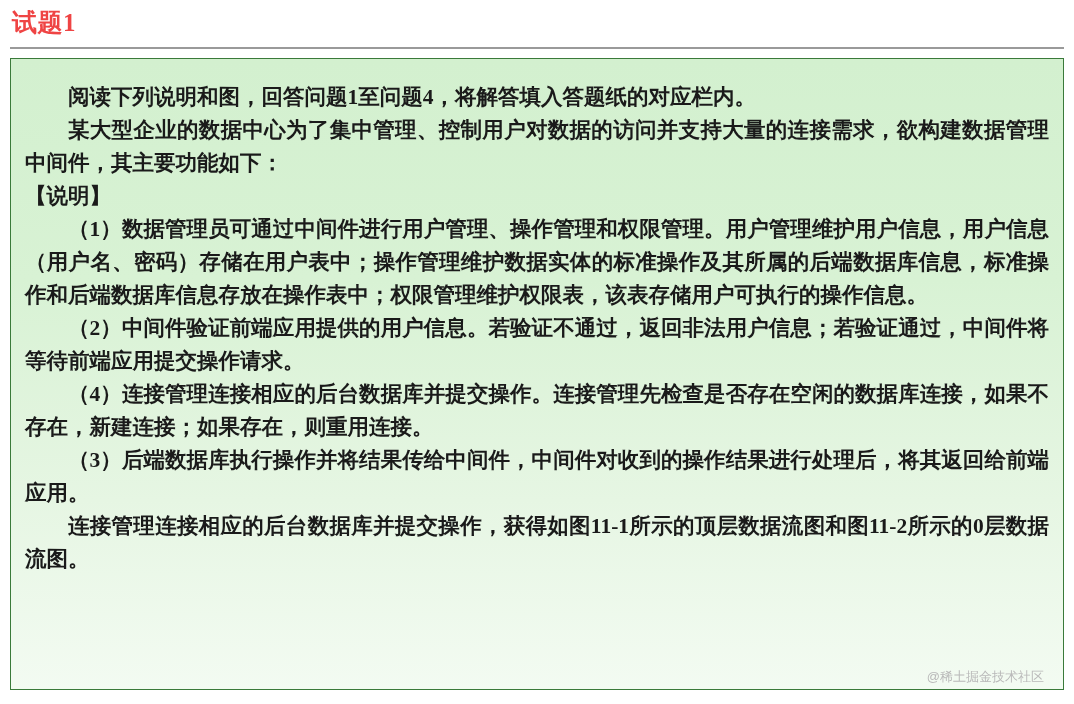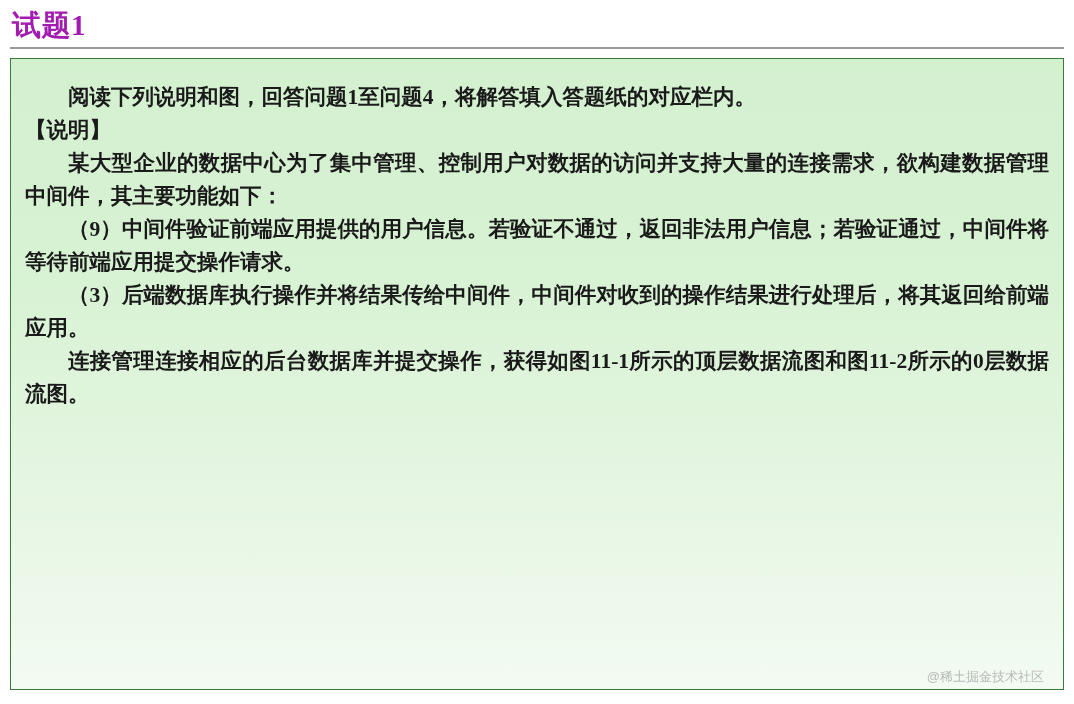--- a/index.html
+++ b/index.html
@@ -17,23 +17,23 @@
   .page {
     position: relative;
     width: 1074px;
     height: 704px;
     box-sizing: border-box;
   }
   .title {
     position: absolute;
     left: 12px;
     top: 6px;
-    font-size: 29px;
+    font-size: 25px;
     font-weight: bold;
-    color: #a21caf;
+    color: #ef4444;
     letter-spacing: 0.5px;
     font-family: "Liberation Serif", "DejaVu Serif", serif;
   }
   .title-underline {
     position: absolute;
     left: 10px;
     top: 47px;
     width: 1054px;
     height: 2px;
     background: #9a9a9a;
@@ -78,22 +78,24 @@
 </head>
 <body>
 
 <div class="page">
 
   <div class="title">试题1</div>
   <div class="title-underline"></div>
 
   <div class="content-box">
     <p class="para indent">阅读下列说明和图，回答问题1至问题4，将解答填入答题纸的对应栏内。</p>
+    <p class="para indent">某大型企业的数据中心为了集中管理、控制用户对数据的访问并支持大量的连接需求，欲构建数据管理中间件，其主要功能如下：</p>
     <p class="para noindent">【说明】</p>
-    <p class="para indent">某大型企业的数据中心为了集中管理、控制用户对数据的访问并支持大量的连接需求，欲构建数据管理中间件，其主要功能如下：</p>
-    <p class="para indent">（9）中间件验证前端应用提供的用户信息。若验证不通过，返回非法用户信息；若验证通过，中间件将等待前端应用提交操作请求。</p>
+    <p class="para indent">（1）数据管理员可通过中间件进行用户管理、操作管理和权限管理。用户管理维护用户信息，用户信息（用户名、密码）存储在用户表中；操作管理维护数据实体的标准操作及其所属的后端数据库信息，标准操作和后端数据库信息存放在操作表中；权限管理维护权限表，该表存储用户可执行的操作信息。</p>
+    <p class="para indent">（2）中间件验证前端应用提供的用户信息。若验证不通过，返回非法用户信息；若验证通过，中间件将等待前端应用提交操作请求。</p>
+    <p class="para indent">（4）连接管理连接相应的后台数据库并提交操作。连接管理先检查是否存在空闲的数据库连接，如果不存在，新建连接；如果存在，则重用连接。</p>
     <p class="para indent">（3）后端数据库执行操作并将结果传给中间件，中间件对收到的操作结果进行处理后，将其返回给前端应用。</p>
     <p class="para indent">连接管理连接相应的后台数据库并提交操作，获得如图11-1所示的顶层数据流图和图11-2所示的0层数据流图。</p>
   </div>
 
   <div class="watermark">@稀土掘金技术社区</div>
 
 </div>
 
 </body></html>

